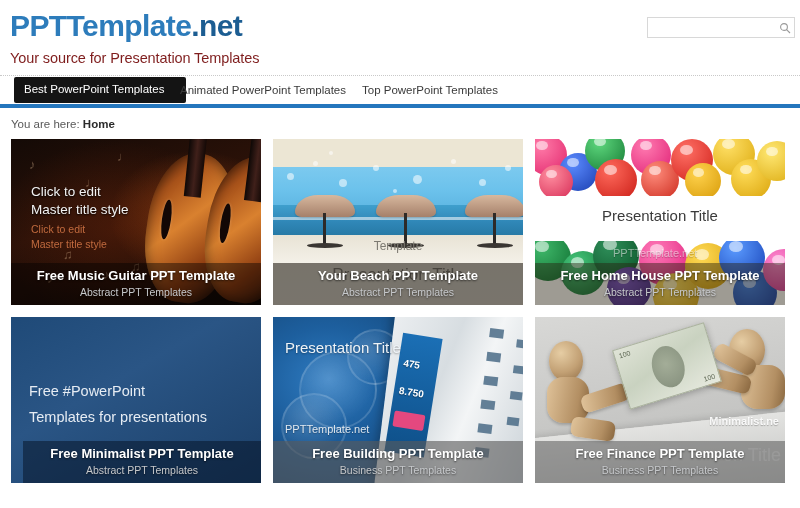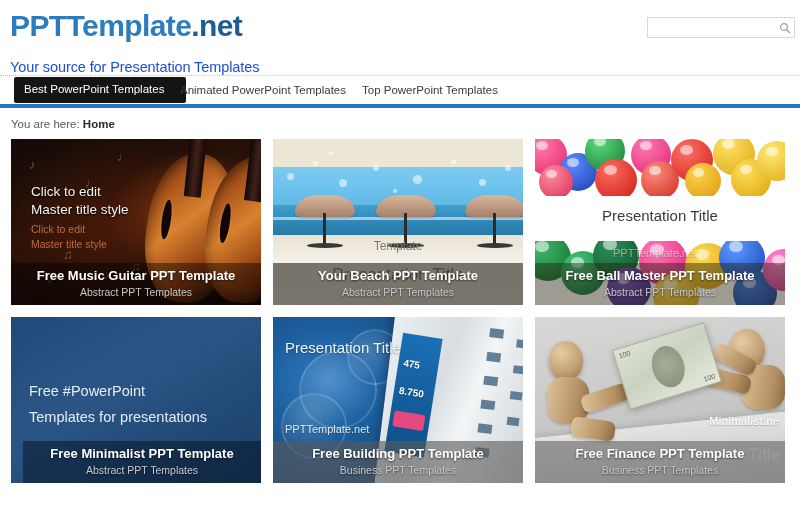--- a/index.html
+++ b/index.html
@@ -13,22 +13,22 @@
 
   
   .header { position: relative; height: 75px; background: #fff; }
   .logo-wrap { position: absolute; left: 10px; top: 9px; }
   .logo {
     font-size: 30px; font-weight: bold; color: #2d7cbb;
     letter-spacing: -0.6px; line-height: 34px;
   }
   .logo .dark { color: #1c5d92; }
   .tagline {
-    font-size: 14.5px; color: #1d4ed8; line-height: 18px;
-    margin-top: 15px; letter-spacing: -0.1px;
+    font-size: 14.5px; color: #7f1d1d; line-height: 18px;
+    margin-top: 6px; letter-spacing: -0.1px;
   }
   .search-box {
     position: absolute; right: 5px; top: 17px;
     width: 148px; height: 21px;
     border: 1px solid #d8d8d8; background: #fff;
     display: flex; align-items: center;
   }
   .search-input {
     border: 0; outline: 0; background: transparent;
     width: 124px; height: 19px; margin-left: 4px;
@@ -439,21 +439,21 @@
           <span class="ball" style="left:118px; top:32px; width:46px; height:46px; background:radial-gradient(circle at 35% 28%,#ffe066,#d9a40b);"></span>
           <span class="ball" style="left:150px; top:2px; width:46px; height:46px; background:radial-gradient(circle at 35% 28%,#ffda55,#d49d08);"></span>
           <span class="ball" style="left:184px; top:-6px; width:46px; height:46px; background:radial-gradient(circle at 35% 28%,#5b9bff,#1640b5);"></span>
           <span class="ball" style="left:198px; top:30px; width:44px; height:44px; background:radial-gradient(circle at 35% 28%,#3f7fe8,#12369c);"></span>
           <span class="ball" style="left:228px; top:8px; width:42px; height:42px; background:radial-gradient(circle at 35% 28%,#ff8ad0,#d22a8e);"></span>
         </div>
         <div class="balls-title">Presentation Title</div>
         <div class="watermark" style="left:78px; top:108px;">PPTTemplate.net</div>
       </div>
       <div class="caption" style="background:rgba(40,34,16,0.45);">
-        <div class="c-title">Free Ball Master PPT Template</div>
+        <div class="c-title">Free Home House PPT Template</div>
         <div class="c-sub">Abstract PPT Templates</div>
       </div>
     </div>
 
     <div class="card">
       <div class="art-min">
         <div class="min-t1">Free #PowerPoint</div>
         <div class="min-t2">Templates for presentations</div>
       </div>
       <div class="caption" style="background:rgba(8,22,42,0.55);margin-left:12px;">

